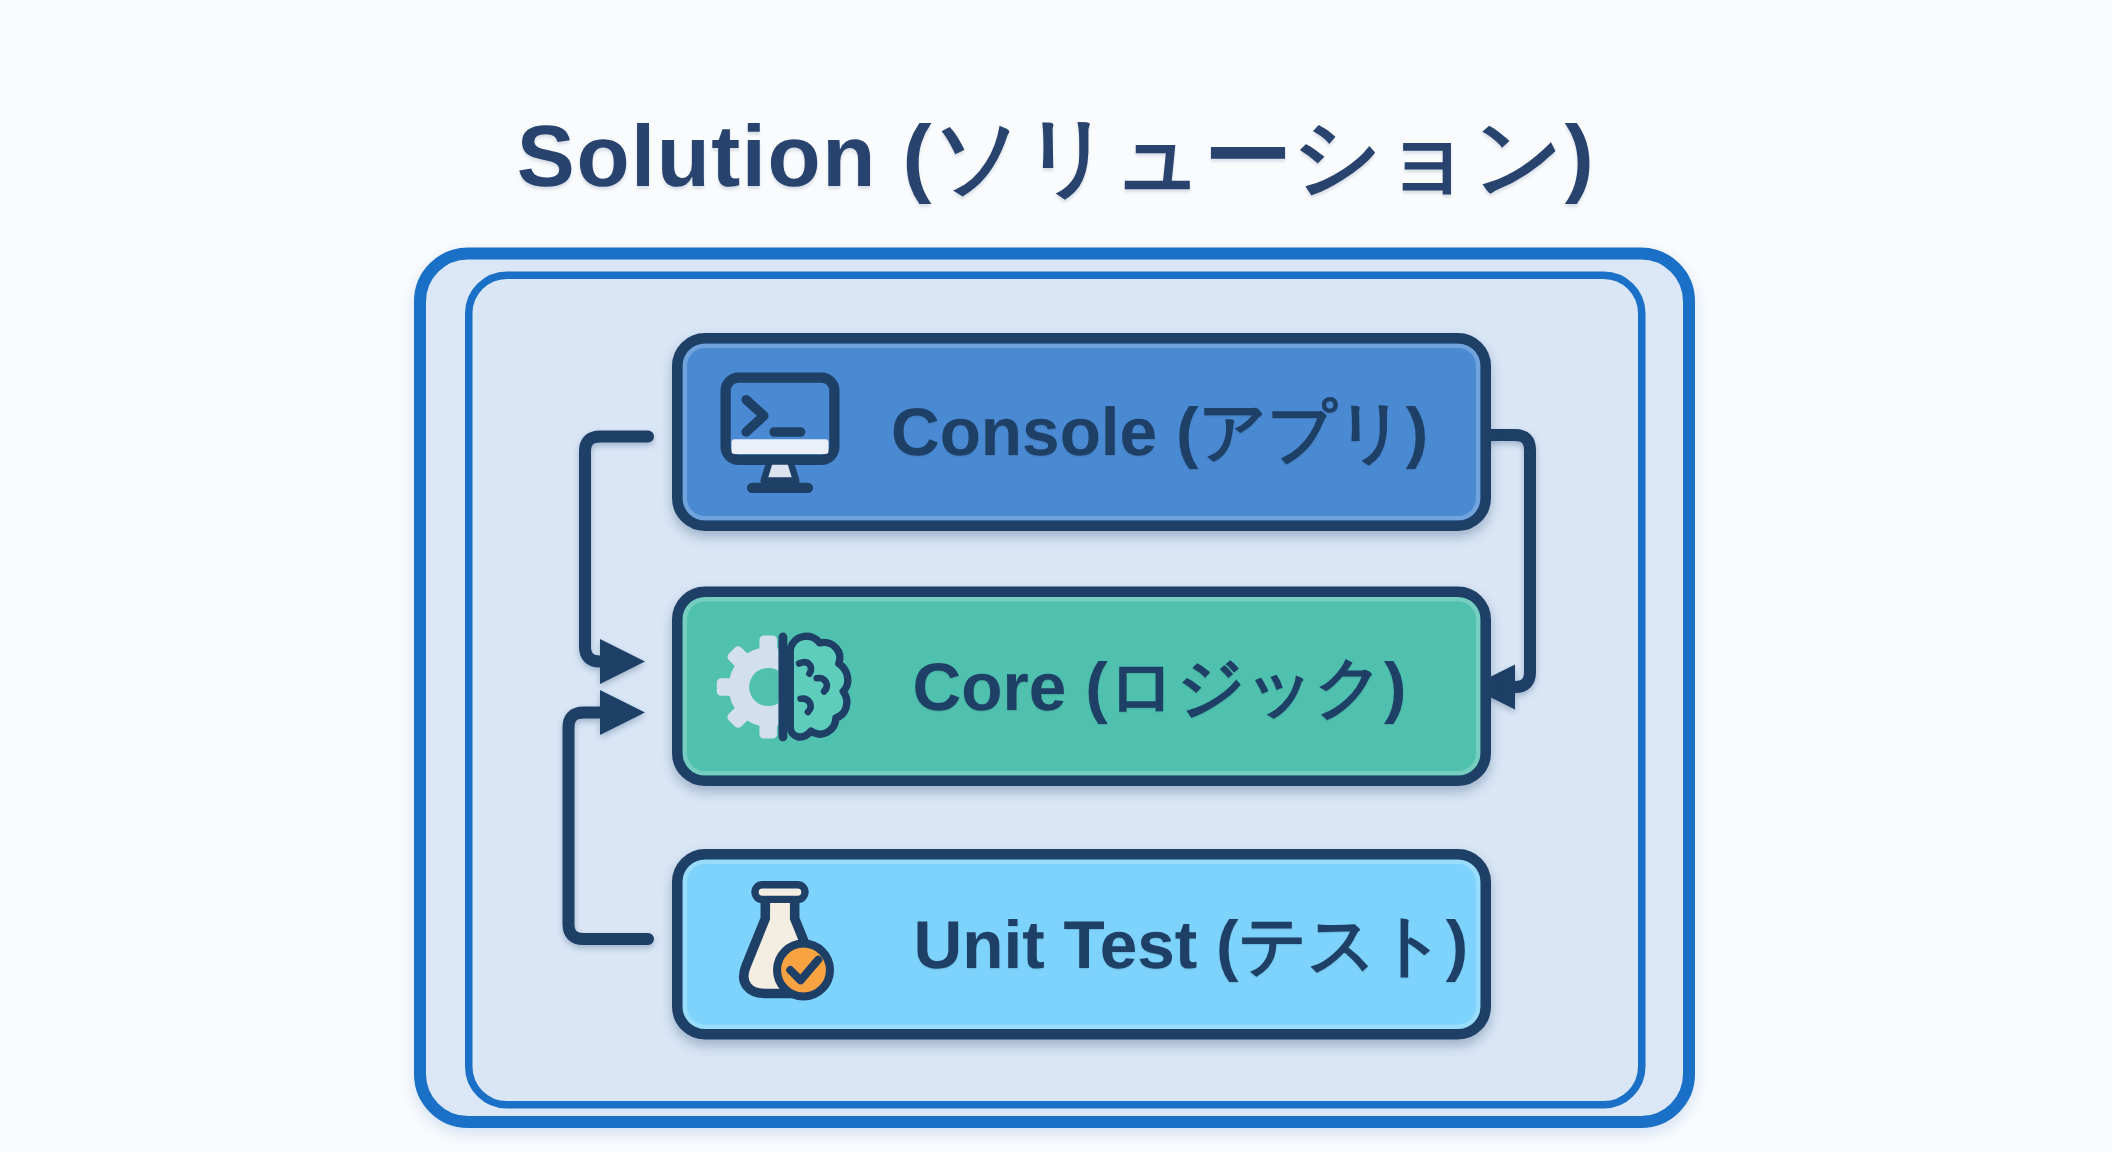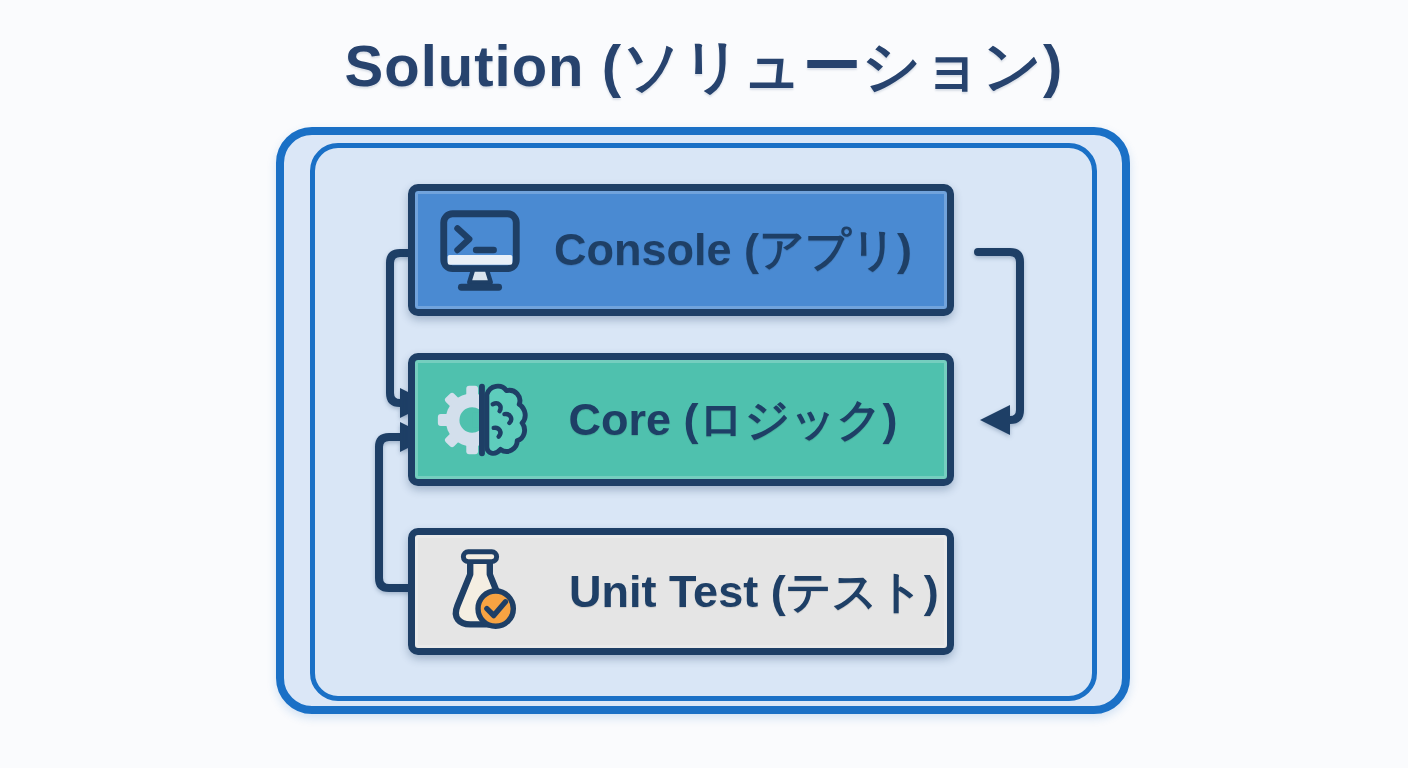--- a/index.html
+++ b/index.html
@@ -1,21 +1,21 @@
 <!DOCTYPE html>
 <html><head>
 <meta charset="utf-8">
 <style>
   html,body{margin:0;padding:0;}
   body{
     width:1408px;height:768px;overflow:hidden;
     background:#fafbfd;
     font-family:"Liberation Sans","DejaVu Sans",sans-serif;
   }
-  .stage{position:relative;width:1408px;height:716px;}
+  .stage{position:relative;width:1408px;height:716px;margin-top:38px;}
 
   .title{
     position:absolute;left:0;top:28px;width:1408px;
     text-align:center;
     font-size:58px;font-weight:bold;color:#27436e;
     letter-spacing:1px;
     text-shadow:0 2px 2px rgba(39,67,110,0.15);
   }
 
   .container-outer{
@@ -34,31 +34,31 @@
     background:#d9e6f6;
   }
 
   svg.edges{
     position:absolute;left:0;top:0;width:1408px;height:768px;
     z-index:2;
     filter:drop-shadow(0 2px 2px rgba(30,63,102,0.30));
   }
 
   .node{
-    position:absolute;left:408px;width:546px;
+    position:absolute;left:448px;width:546px;
     box-sizing:border-box;
     border:7px solid #1e3f66;
-    border-radius:10px;
+    border-radius:22px;
     display:flex;align-items:center;
     z-index:3;
     box-shadow:0 4px 8px rgba(30,63,102,0.30), inset 0 0 0 3px rgba(255,255,255,0.22);
   }
   .node-console{top:184px;height:132px;background:#4a8ad2;}
   .node-core{top:353px;height:133px;background:#4fc1ae;align-items:center;}
-  .node-unittest{top:528px;height:127px;background:#e5e5e5;gap:40px;}
+  .node-unittest{top:528px;height:127px;background:#7dd3fc;gap:40px;}
 
   .node .icon{
     width:98px;height:98px;margin-left:16px;flex:0 0 auto;
   }
   .node .icon svg{width:100%;height:100%;}
   .node .label{
     flex:1;text-align:center;
     font-size:45px;font-weight:bold;color:#1e3f66;
     padding-right:10px;white-space:nowrap;
     text-shadow:0 1px 1px rgba(0,0,0,0.12);

